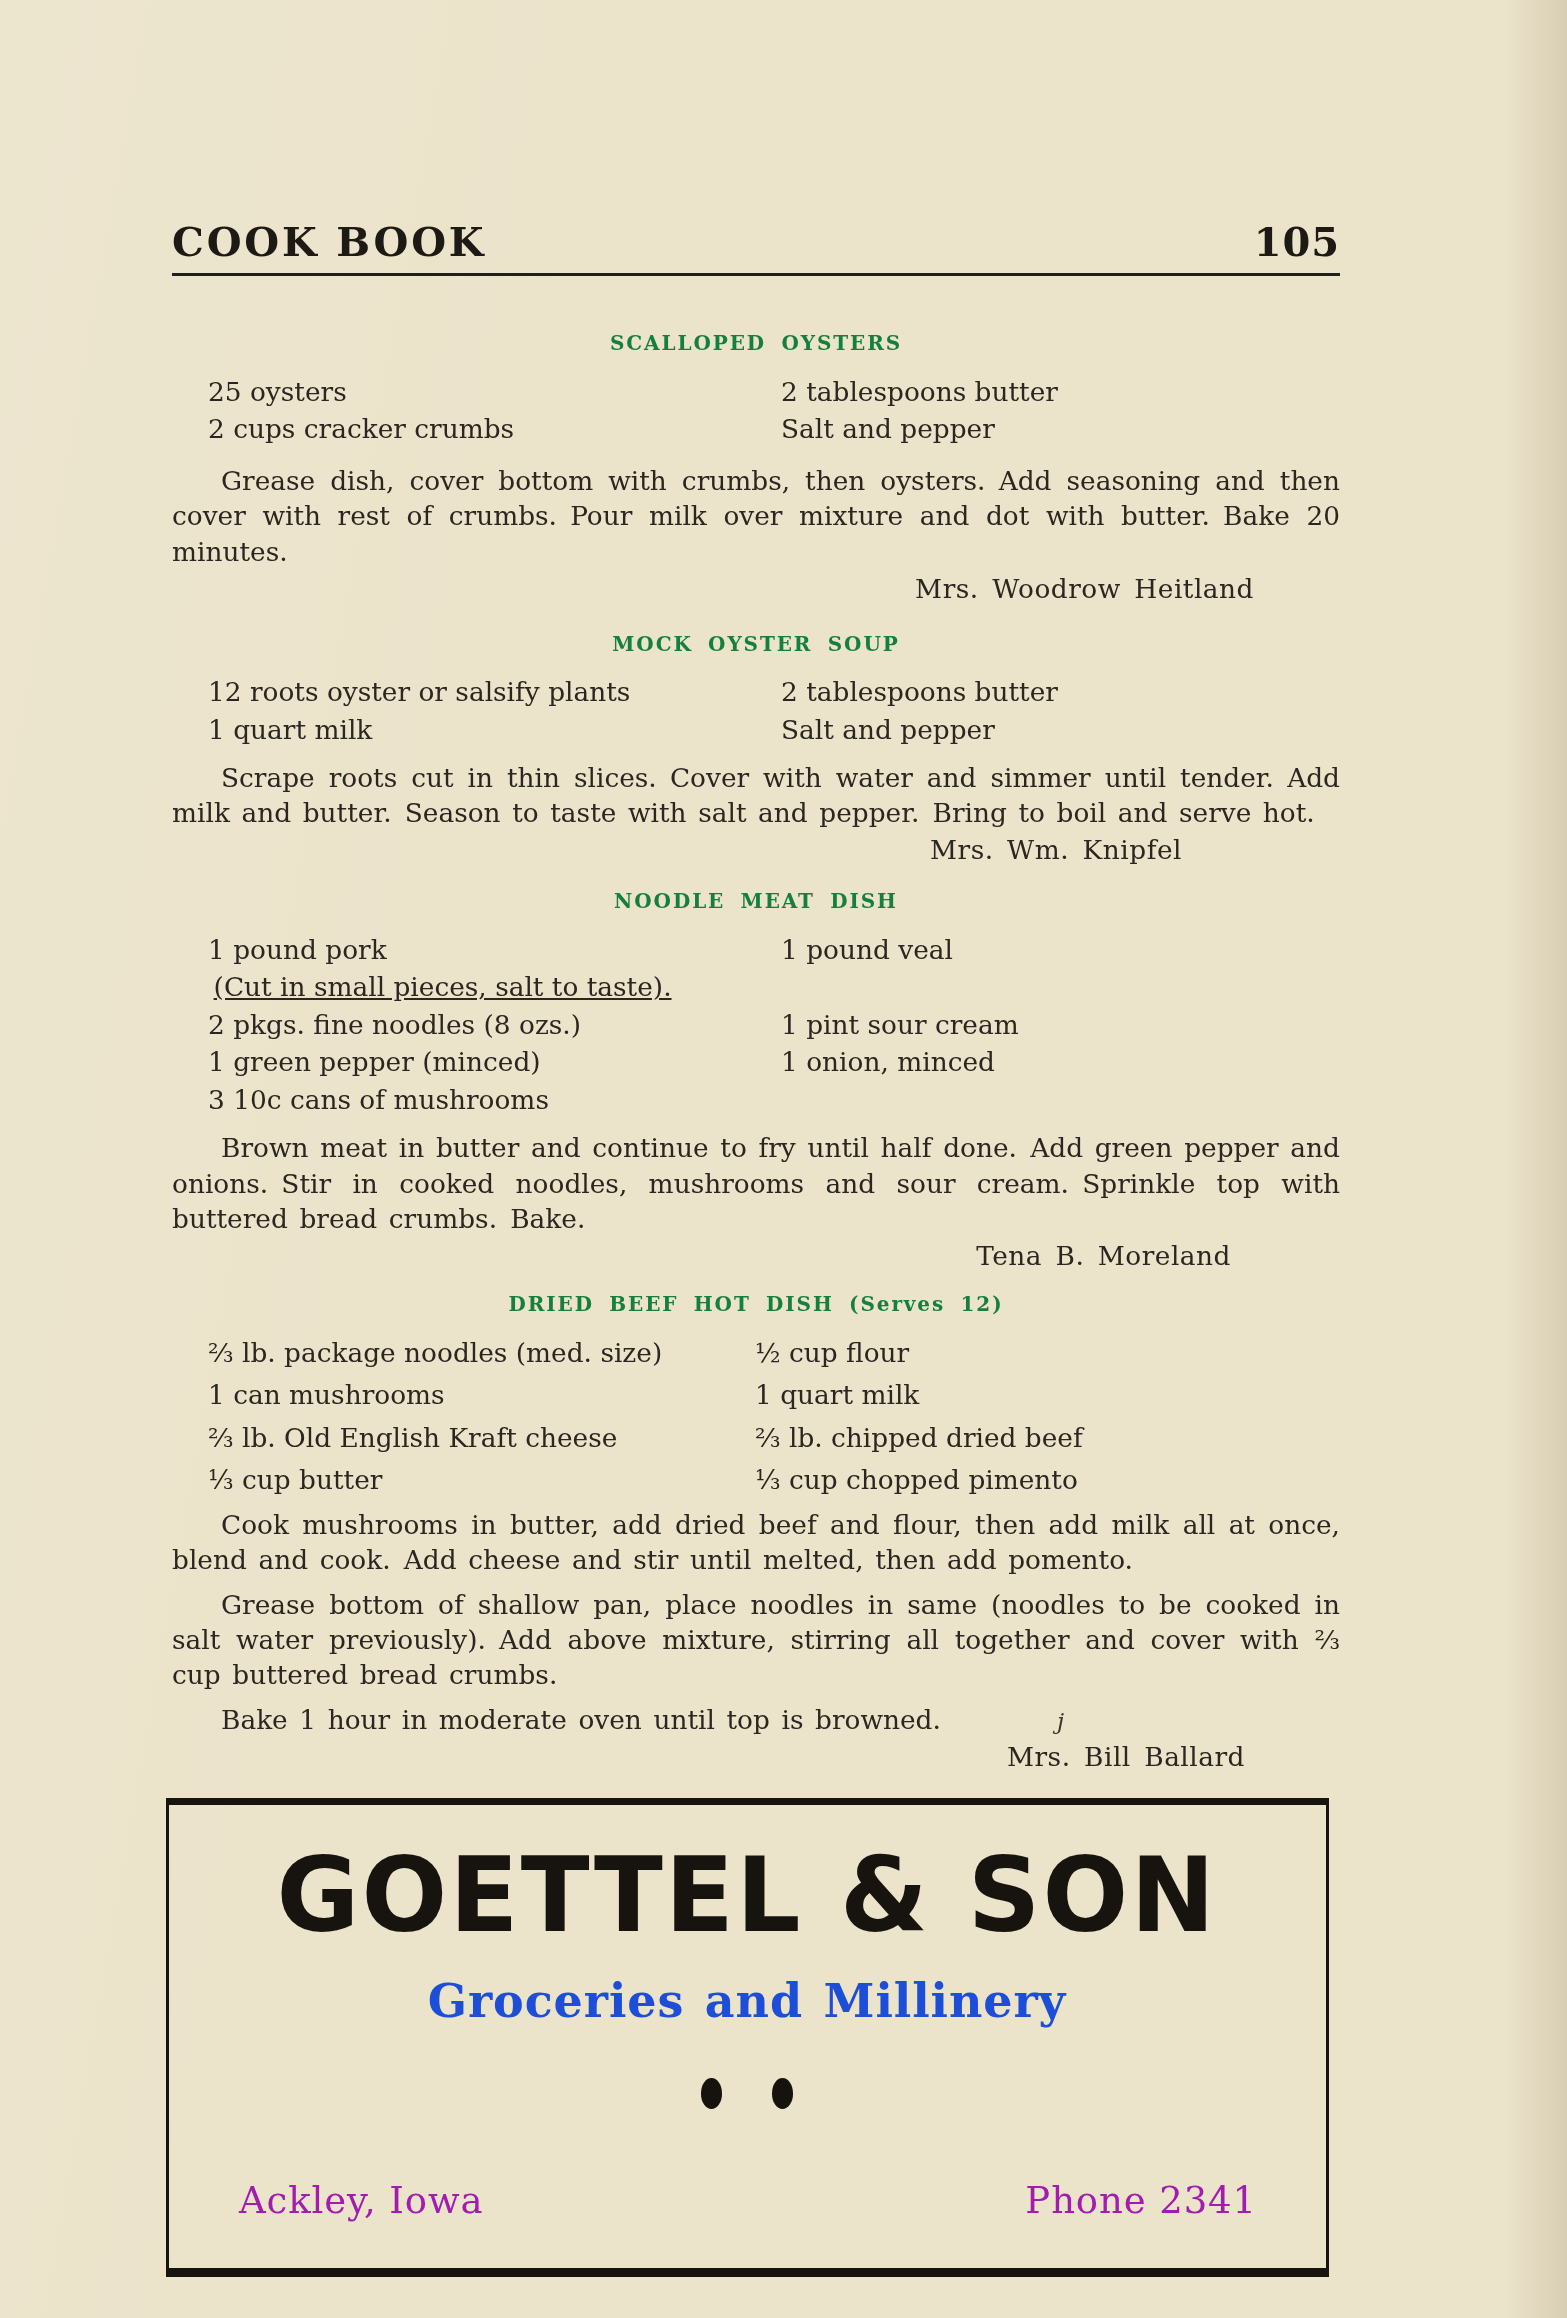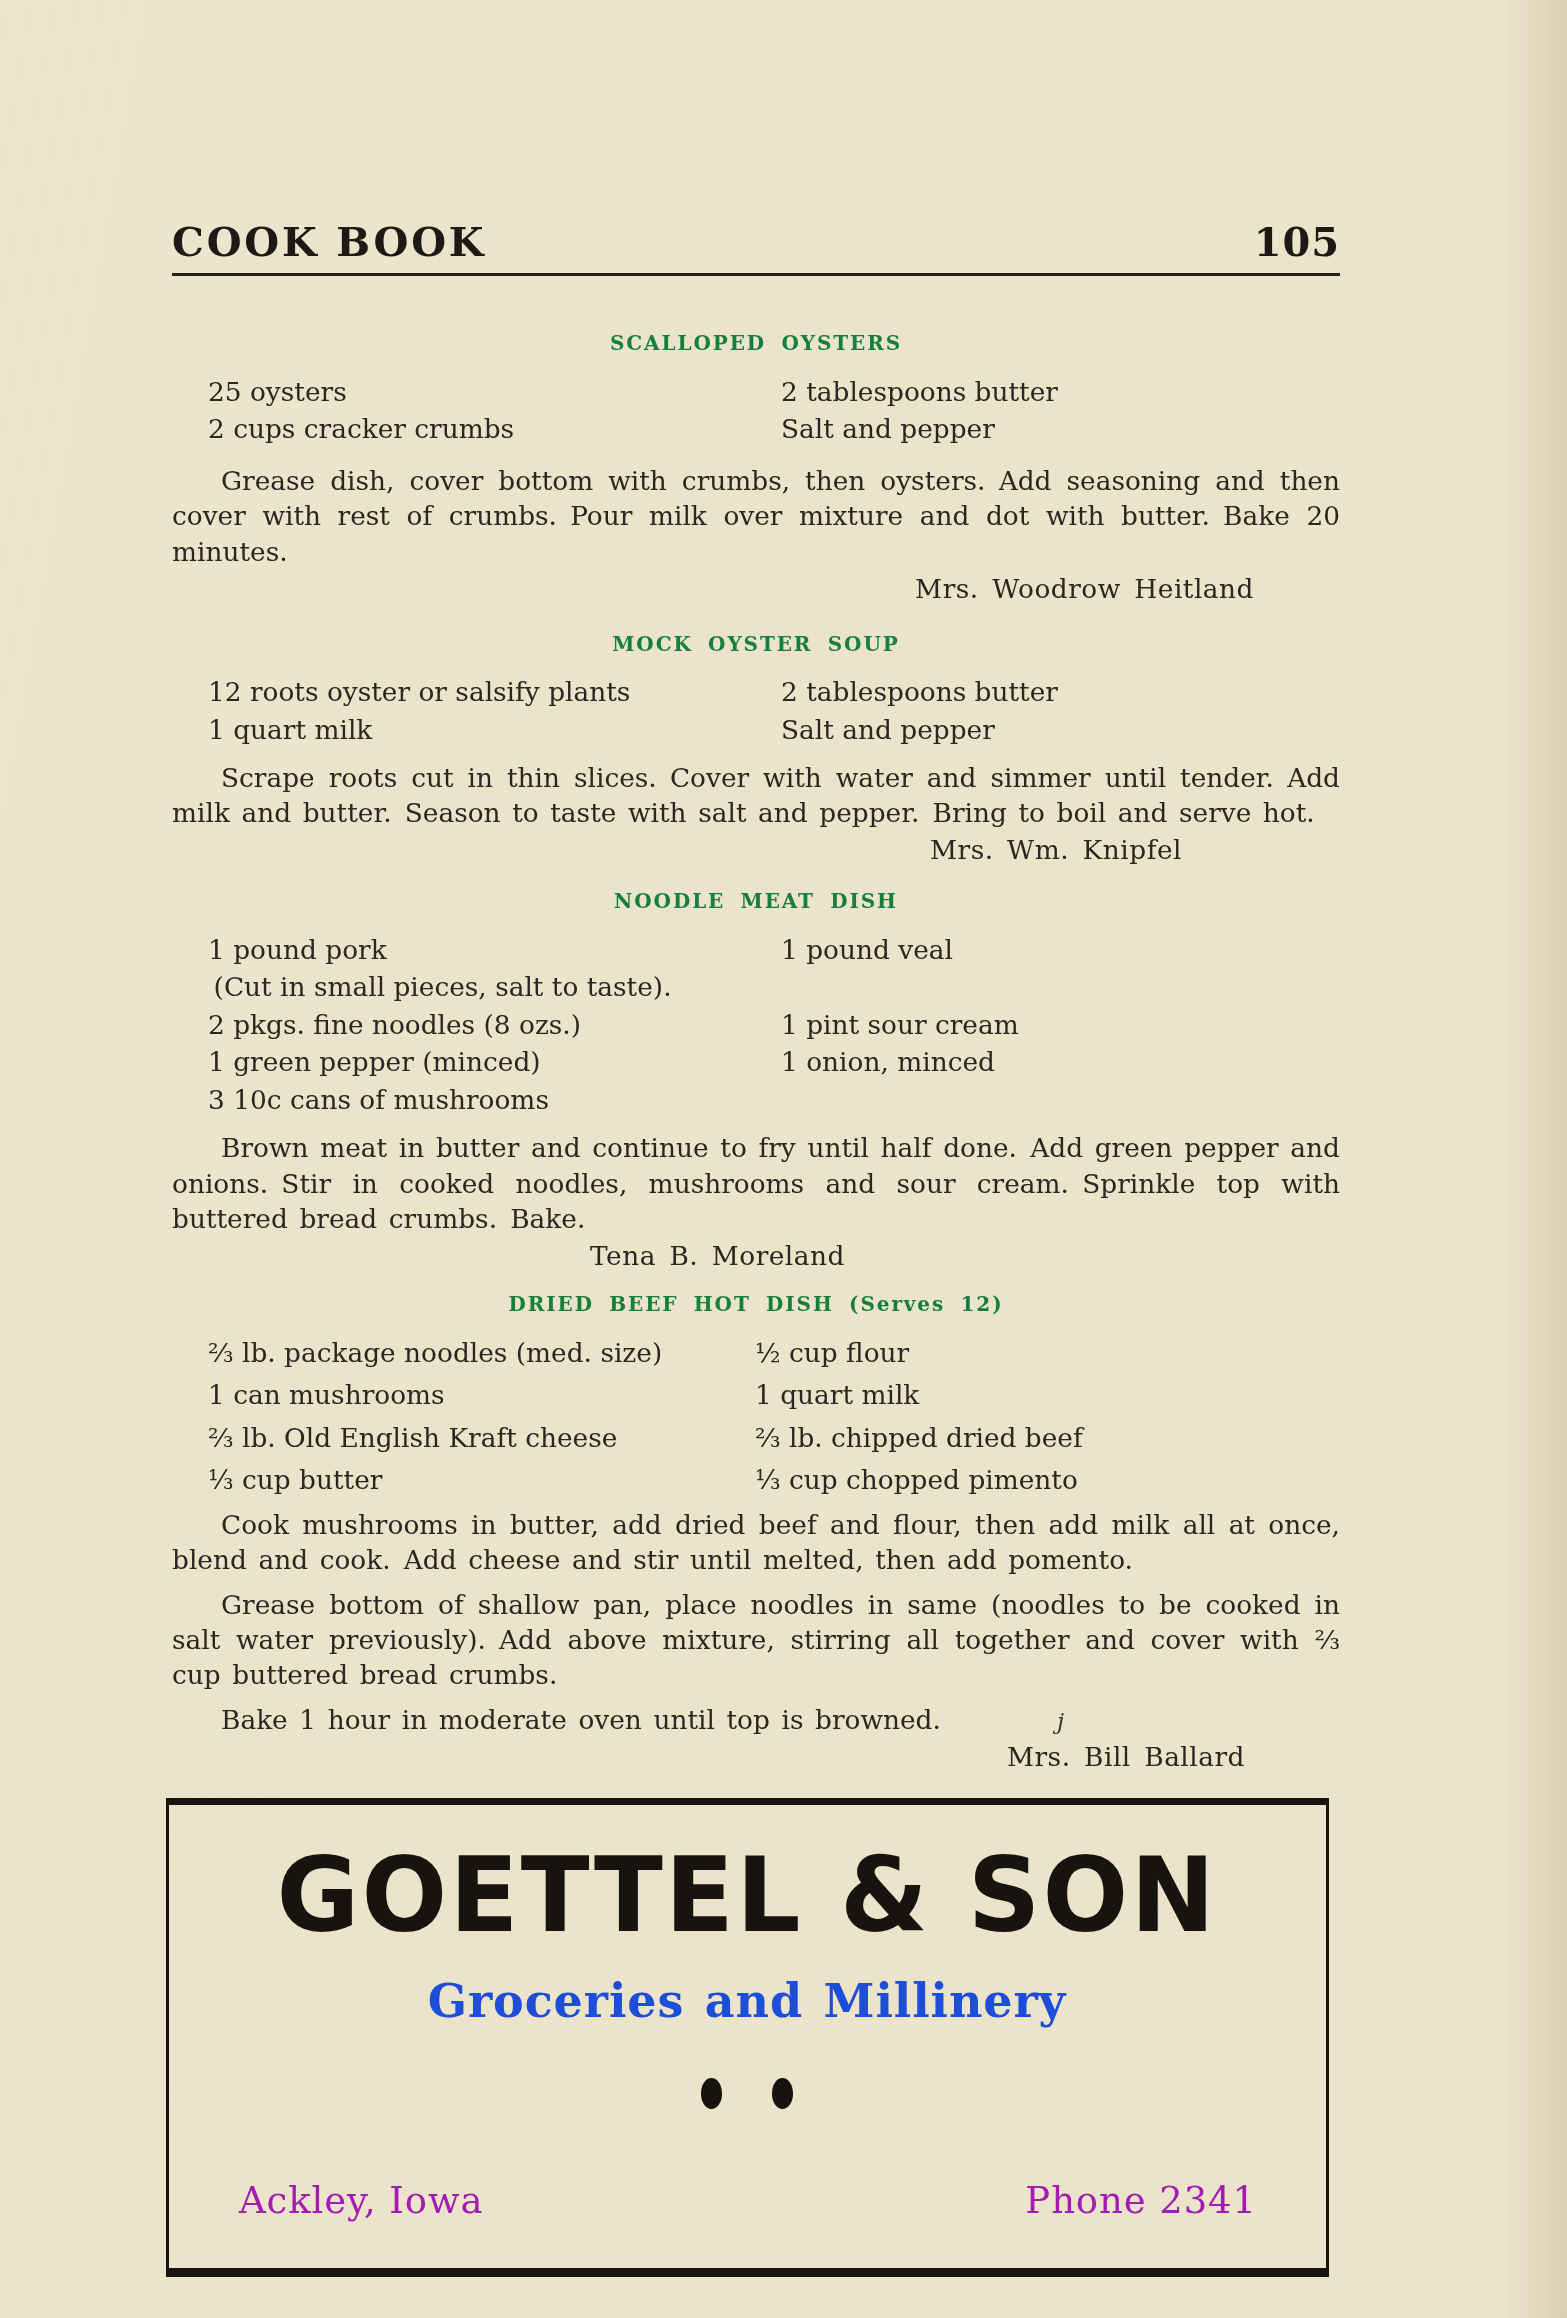--- a/index.html
+++ b/index.html
@@ -35,34 +35,34 @@
     word-spacing:6.5px;
   }
   .r1 h2{margin-top:55px;}
   .r2 h2{margin-top:28px;}
   .r3 h2{margin-top:24px;}
   .r4 h2{margin-top:21.3px;}
 
   .ing{margin-top:19.5px;padding-left:36px;font-size:26.4px;line-height:1.3;}
   .ing .row{display:grid;grid-template-columns:573px 1fr;margin-bottom:3.2px;}
   .ing.wide .row{grid-template-columns:547px 1fr;margin-bottom:8px;}
-  .ing .cont{padding-left:5.6px;}
+  .ing .cont{padding-left:5.6px;text-decoration:underline;}
 
   p.instructions{
     margin:13px 0 0;font-size:26.4px;line-height:1.34;
     text-align:justify;text-indent:49px;word-spacing:3.2px;color:#2b2620;
   }
   p.tight{margin-top:9.3px;}
   .attribution{
     margin-top:3.7px;text-align:right;font-size:26.4px;color:#2b2620;
     letter-spacing:0.5px;word-spacing:4.6px;
   }
   .a1{margin-right:86px;}
   .a2{margin-right:158px;}
-  .a3{margin-right:77px;text-align:center;}
+  .a3{margin-right:109px;}
   .a4{margin-right:95px;}
   .stray-mark{font-style:italic;margin-left:116px;font-size:23px;color:#3a342c;}
 
   
   .ad-box{
     margin:25.5px 0 0 -6.5px;width:1163px;box-sizing:border-box;
     border:3.2px solid #17130e;border-top-width:7px;border-bottom-width:9.3px;
     background:transparent;text-align:center;
     padding:38px 18.5px 46px;
   }

